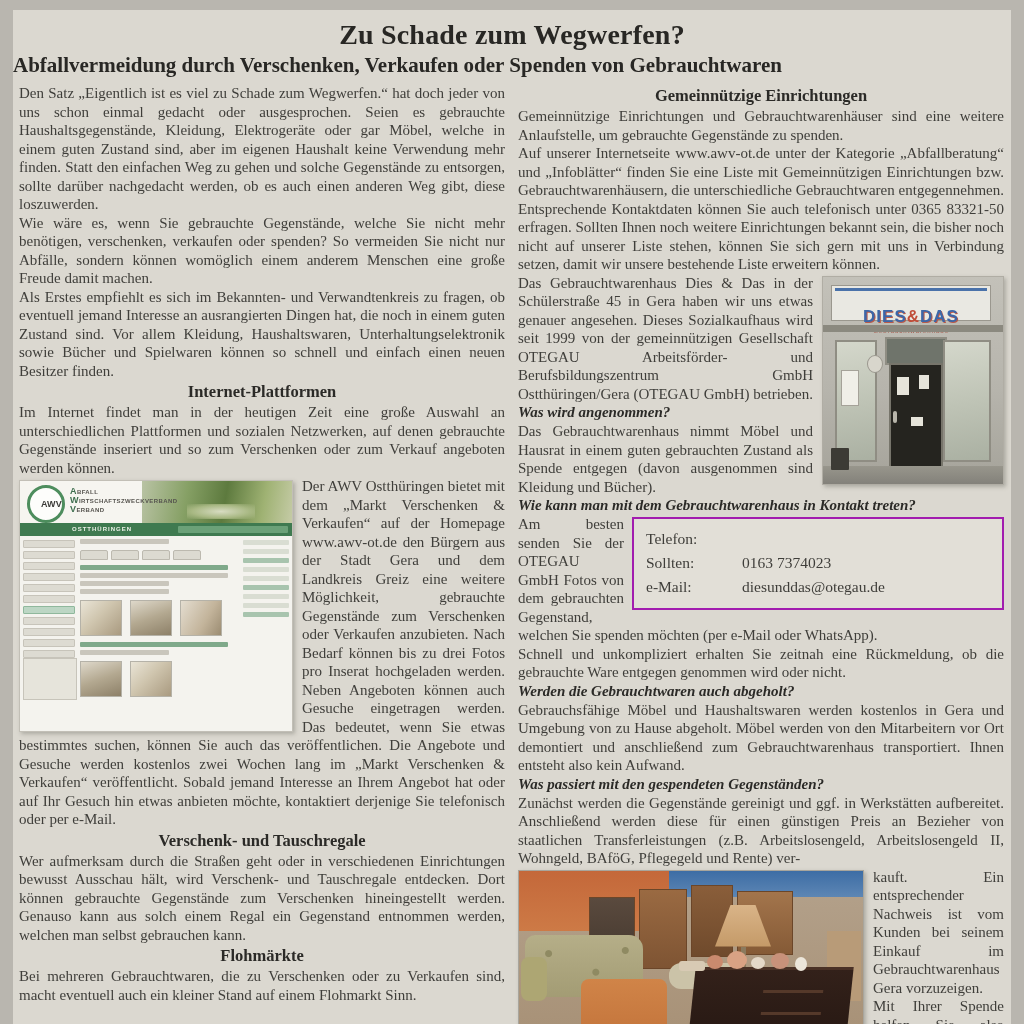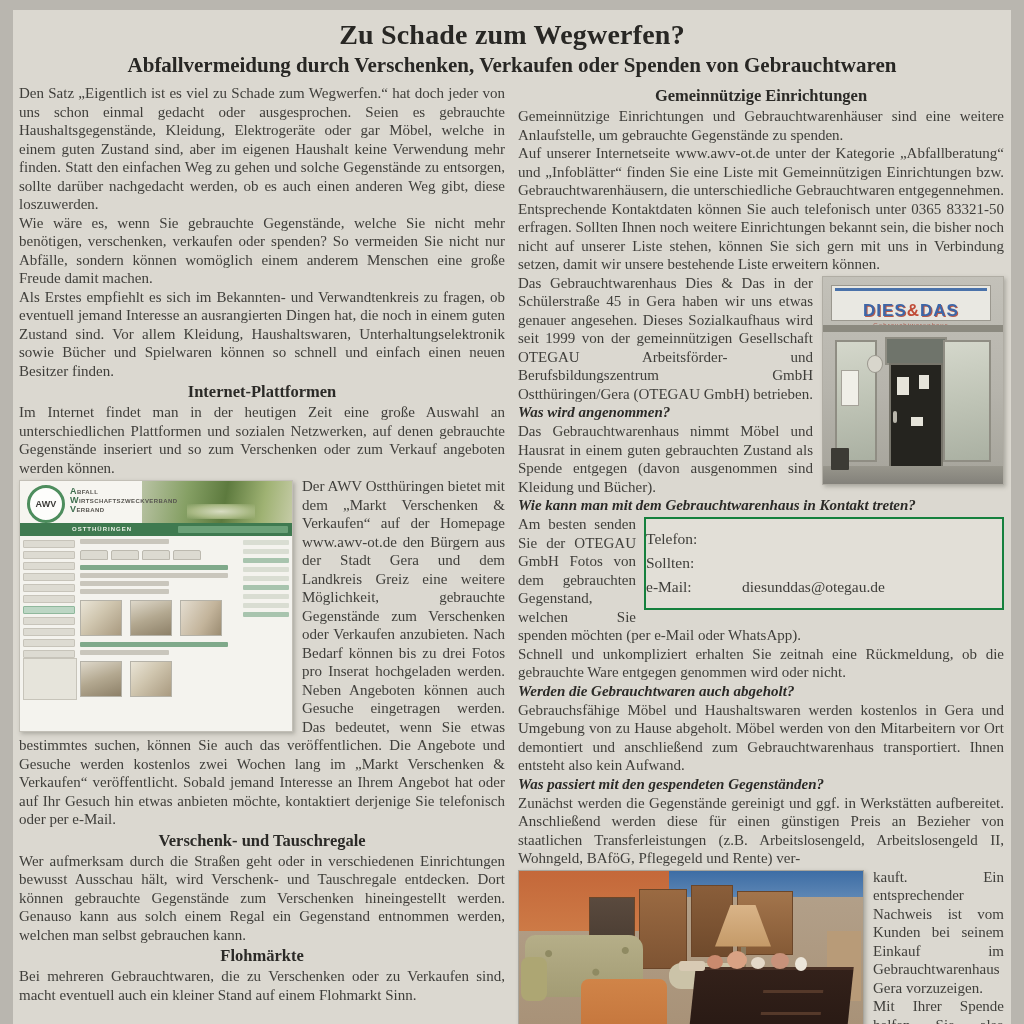--- a/index.html
+++ b/index.html
@@ -12,21 +12,21 @@
     overflow:hidden;
     font-family:"Liberation Serif","DejaVu Serif",serif;
     color:#3f3e3a;
   }
   .masthead{padding-top:10px;}
   .title{
     text-align:center;font-weight:bold;font-size:28px;line-height:30px;color:#282724;
     letter-spacing:.2px;
   }
   .subtitle{
-    text-align:center;font-weight:bold;font-size:21px;line-height:26px;color:#282724;
+    text-align:left;font-weight:bold;font-size:21px;line-height:26px;color:#282724;
     margin-top:2px;
   }
   .cols{display:flex;gap:13px;padding:6px 7px 0 6px;}
   .col{width:499px;}
   p.body{margin:0;text-align:justify;font-size:15px;line-height:18.5px;}
   .h-center{
     text-align:center;font-weight:bold;font-size:16.5px;line-height:21px;color:#2b2a27;
     margin:1px 0 1px 0;
   }
   .h-q{
@@ -40,21 +40,21 @@
     float:left;width:272px;height:250px;margin:3px 9px 2px 0;
     background:#efeee9;border:1px solid #c2bfb6;box-shadow:2px 2px 4px rgba(90,88,80,.35);
     position:relative;overflow:hidden;font-family:"Liberation Sans","DejaVu Sans",sans-serif;
   }
   .awv-head{position:absolute;left:0;top:0;right:0;height:42px;background:#f6f5f0;}
   .awv-photo{position:absolute;right:0;top:0;width:150px;height:42px;
     background:linear-gradient(100deg,#b9c3a4 0%,#86a065 30%,#5d7a3e 55%,#9fb273 80%,#c5cba6 100%);}
   .awv-photo:before{content:"";position:absolute;left:30%;top:55%;width:45%;height:35%;
     background:radial-gradient(ellipse at center,#d8dcc2 0%,#a8b883 60%,transparent 100%);}
   .awv-logo{position:absolute;left:7px;top:4px;width:32px;height:32px;border-radius:50%;
-    border:3px solid #4d8d5d;background:#fdfdfb;display:flex;align-items:center;justify-content:center;
+    border:3px solid #4d8d5d;background:#fdfdfb;display:flex;align-items:center;justify-content:flex-end;
     font-size:9px;font-weight:bold;color:#3c3b38;letter-spacing:.2px;}
   .awv-org{position:absolute;left:50px;top:6px;font-size:6px;line-height:8px;color:#55534e;
     letter-spacing:.4px;font-weight:bold;}
   .awv-org b{font-size:9px;color:#3e6e4e;}
   .awv-nav{position:absolute;left:0;top:42px;right:0;height:13px;background:#3f7a50;
     color:#eef3ea;font-size:6px;line-height:13px;padding-left:52px;letter-spacing:1px;font-weight:bold;}
   .awv-nav .awv-nav2{position:absolute;right:4px;top:3px;width:110px;height:7px;background:#6ba178;border-radius:1px;}
   .awv-body{position:absolute;left:0;top:55px;right:0;bottom:0;background:#f4f3ee;}
   .awv-side{position:absolute;left:3px;top:4px;width:52px;}
   .awv-side .bar{height:6px;background:#dddbd2;border:1px solid #c7c4ba;margin-bottom:3px;border-radius:1px;}
@@ -80,21 +80,21 @@
   .dd-photo{
     float:right;width:180px;height:207px;margin:2px 0 4px 9px;
     background:linear-gradient(180deg,#c3c1b9 0%,#b6b4ac 55%,#a5a39a 100%);
     box-shadow:2px 2px 4px rgba(90,88,80,.35);border:1px solid #b0ada4;
     position:relative;overflow:hidden;
   }
   .dd-sign{position:absolute;left:8px;top:8px;width:158px;height:34px;background:#e9e8e2;
     border:1px solid #9a978e;text-align:center;
     font-family:"Liberation Sans","DejaVu Sans",sans-serif;font-weight:bold;font-size:17px;line-height:22px;}
   .dd-sign:before{content:"";position:absolute;left:3px;top:2px;right:3px;height:3px;background:#4a72aa;}
-  .dd-blue{color:#3c66a8;text-shadow:1px 1px 0 #b85a4a;letter-spacing:1px;padding-top:14px;display:inline-block;}
+  .dd-blue{color:#3c66a8;text-shadow:1px 1px 0 #b85a4a;letter-spacing:1px;padding-top:20px;display:inline-block;}
   .dd-red{color:#c04c38;letter-spacing:1px;}
   .dd-signsub{font-size:6px;line-height:7px;font-weight:normal;color:#a8584a;letter-spacing:1px;}
   .dd-beam{position:absolute;left:0;top:48px;right:0;height:7px;background:#8b897f;}
   .dd-win{position:absolute;top:63px;width:38px;height:118px;background:linear-gradient(170deg,#d4d7cb 0%,#bfc4b6 50%,#aab0a2 100%);border:2px solid #8f8d83;}
   .dd-win-l{left:12px;}
   .dd-win-r{right:12px;width:44px;}
   .dd-poster{position:absolute;left:4px;top:28px;width:16px;height:34px;background:#f0efe8;border:1px solid #a5a299;}
   .dd-transom{position:absolute;left:62px;top:60px;width:58px;height:24px;background:#6f746b;border:2px solid #8f8d83;}
   .dd-door{position:absolute;left:66px;top:86px;width:50px;height:104px;background:#25241f;border:2px solid #77756b;}
   .dd-paper{position:absolute;background:#e6e4da;}
@@ -102,22 +102,22 @@
   .dd-paper.p2{left:28px;top:10px;width:10px;height:14px;}
   .dd-paper.p3{left:20px;top:52px;width:12px;height:9px;}
   .dd-handle{position:absolute;left:2px;top:46px;width:4px;height:12px;background:#b8b5aa;border-radius:2px;}
   .dd-balloon{position:absolute;left:44px;top:78px;width:14px;height:16px;border-radius:50%;background:#d8d6cc;border:1px solid #9a978e;}
   .dd-ground{position:absolute;left:0;bottom:0;right:0;height:18px;background:linear-gradient(180deg,#98968c,#83817a);}
   .dd-bin{position:absolute;left:8px;bottom:14px;width:18px;height:22px;background:#3c3b35;border-radius:1px;}
 
   
   .contact-box{
     float:right;width:346px;margin:2px 0 4px 8px;
-    border:2px solid #15803d;background:rgba(240,238,230,.35);
-    padding:8px 10px 9px 0;font-size:15.5px;line-height:24px;
+    border:2px solid #a21caf;background:rgba(240,238,230,.35);
+    padding:8px 10px 9px 12px;font-size:15.5px;line-height:24px;
   }
   .contact-row{display:flex;}
   .contact-label{width:96px;flex:none;}
   .contact-value{flex:1;}
 
   
   .fu-photo{
     float:left;width:344px;height:183px;margin:2px 9px 2px 0;
     position:relative;overflow:hidden;border:1px solid #a8a59c;
     background:linear-gradient(180deg,#b4a28c 0%,#a68f74 100%);
@@ -294,20 +294,21 @@
       <div class="clear"></div>
 
       <div class="h-q">Wie kann man mit dem Gebrauchtwarenhaus in Kontakt treten?</div>
       <div>
         <div class="contact-box">
           <div class="contact-row">
             <span class="contact-label">Telefon:</span>
           </div>
           <div class="contact-row">
             <span class="contact-label">Sollten:</span>
+            <span class="contact-value">0163 7374023</span>
           </div>
           <div class="contact-row">
             <span class="contact-label">e-Mail:</span>
             <span class="contact-value">diesunddas@otegau.de</span>
           </div>
         </div>
         <p class="body">Am besten senden Sie der OTEGAU GmbH Fotos von dem gebrauchten Gegenstand, welchen Sie spenden möchten (per e-Mail oder WhatsApp).</p>
       </div>
       <div class="clear"></div>
       <p class="body">Schnell und unkompliziert erhalten Sie zeitnah eine Rückmeldung, ob die gebrauchte Ware entgegen genommen wird oder nicht.</p>

